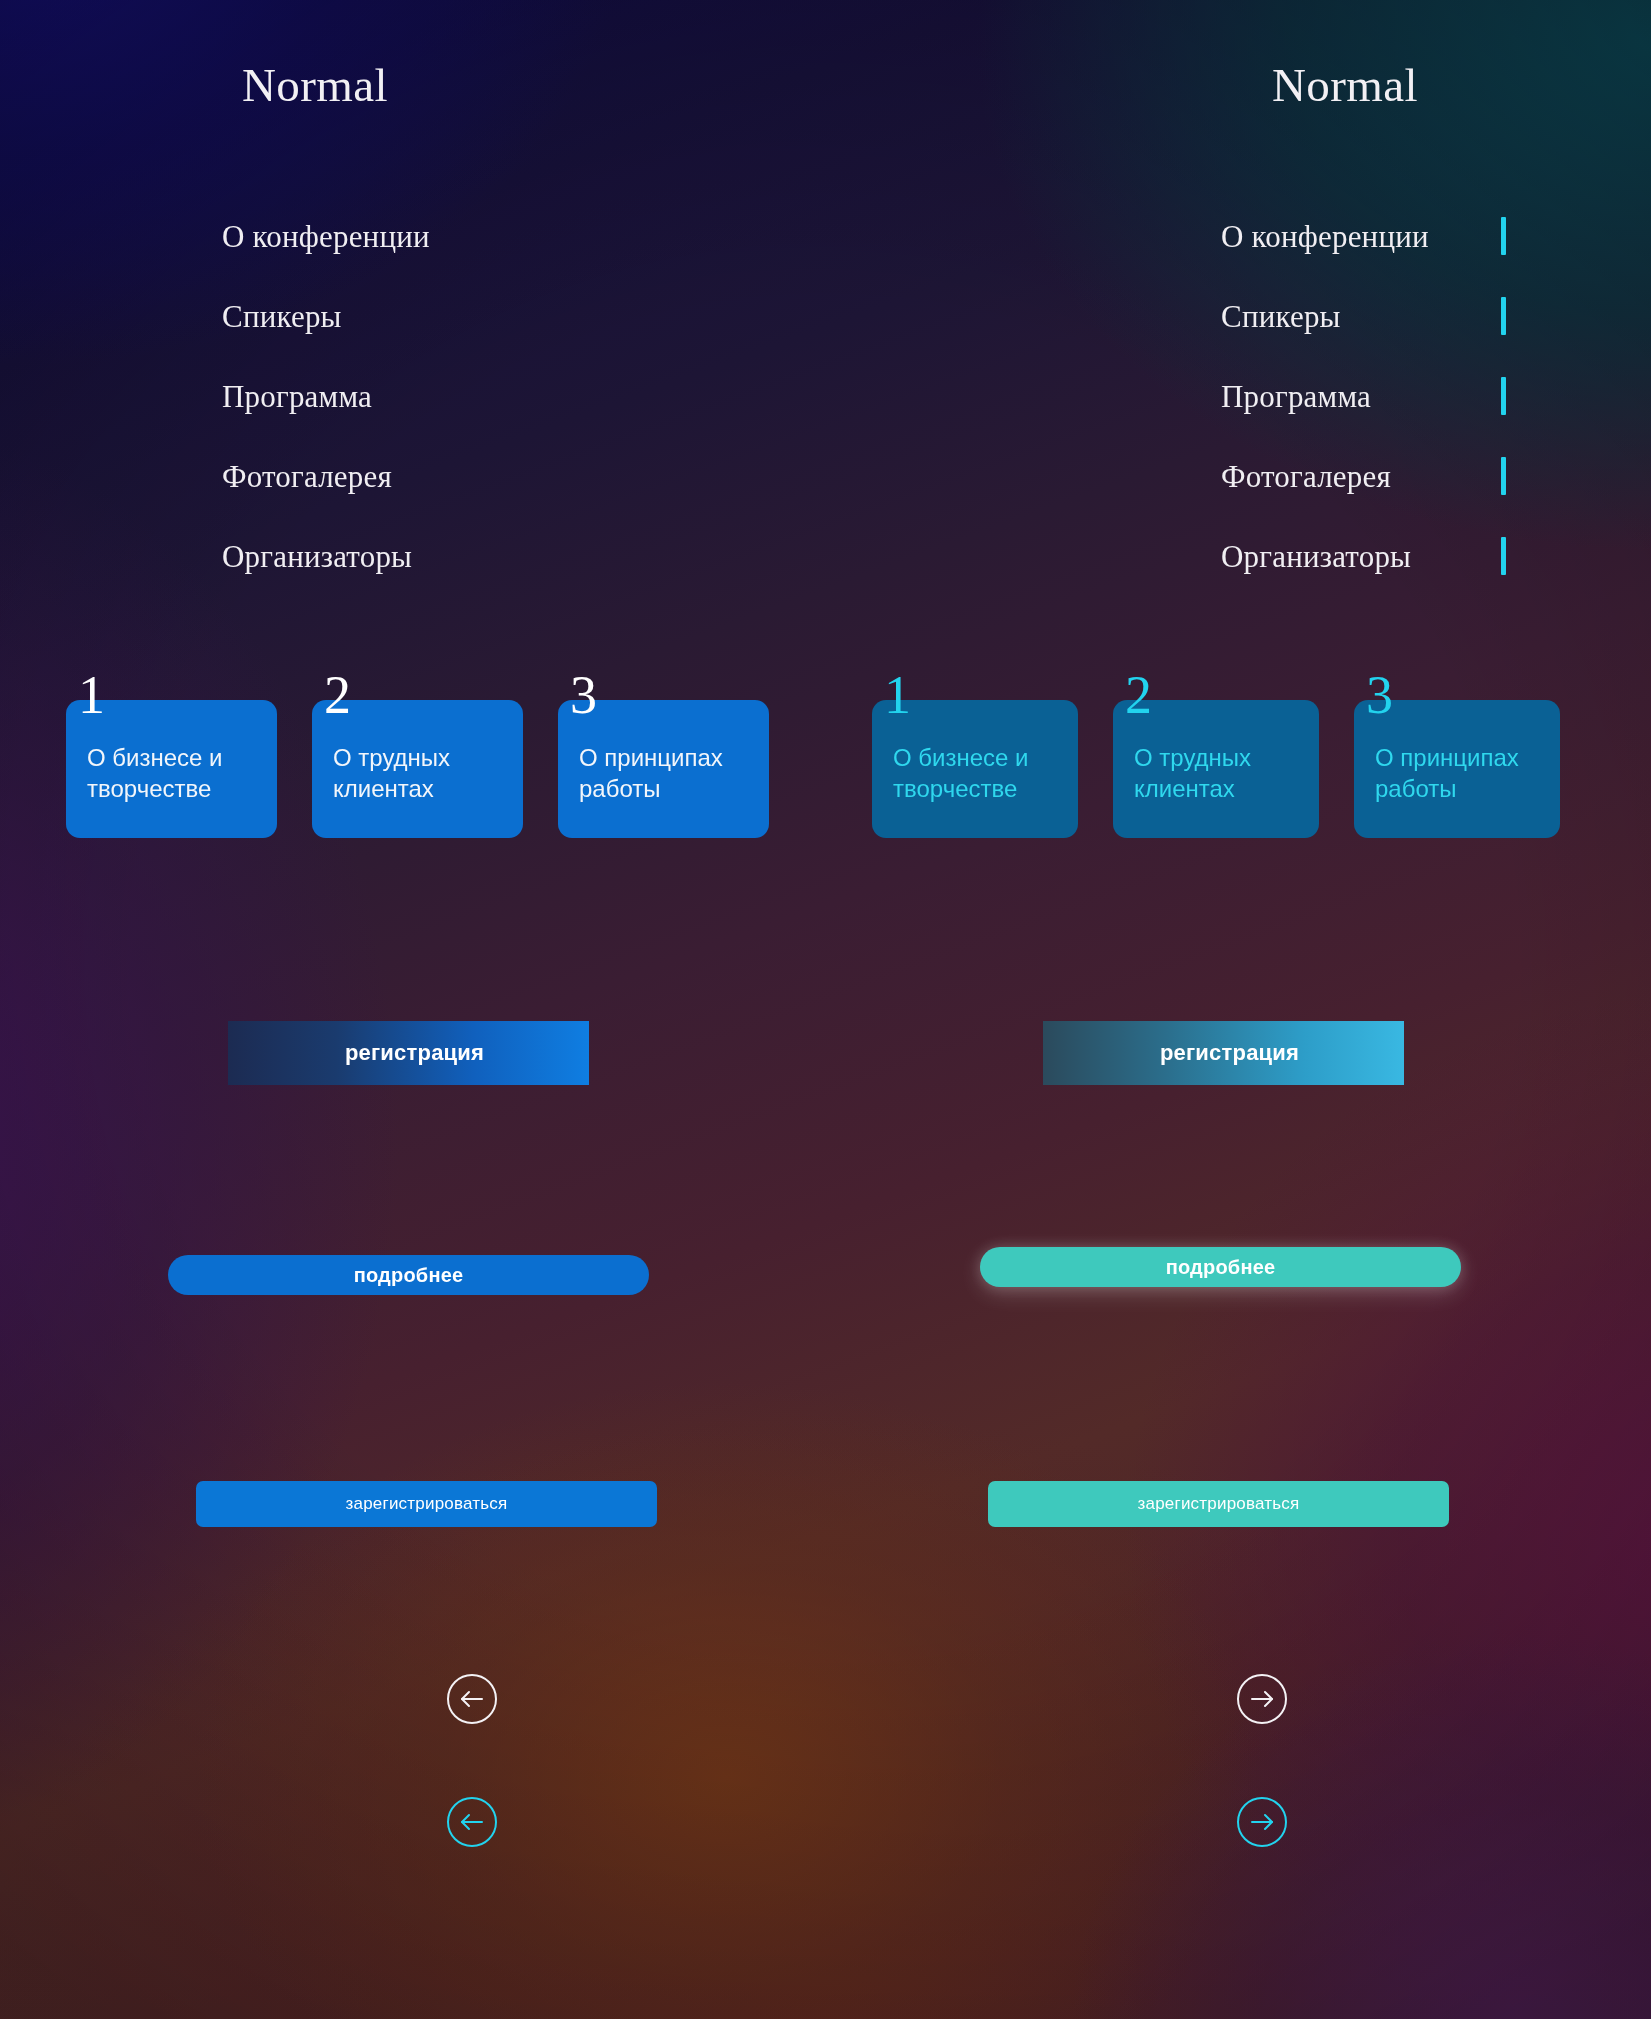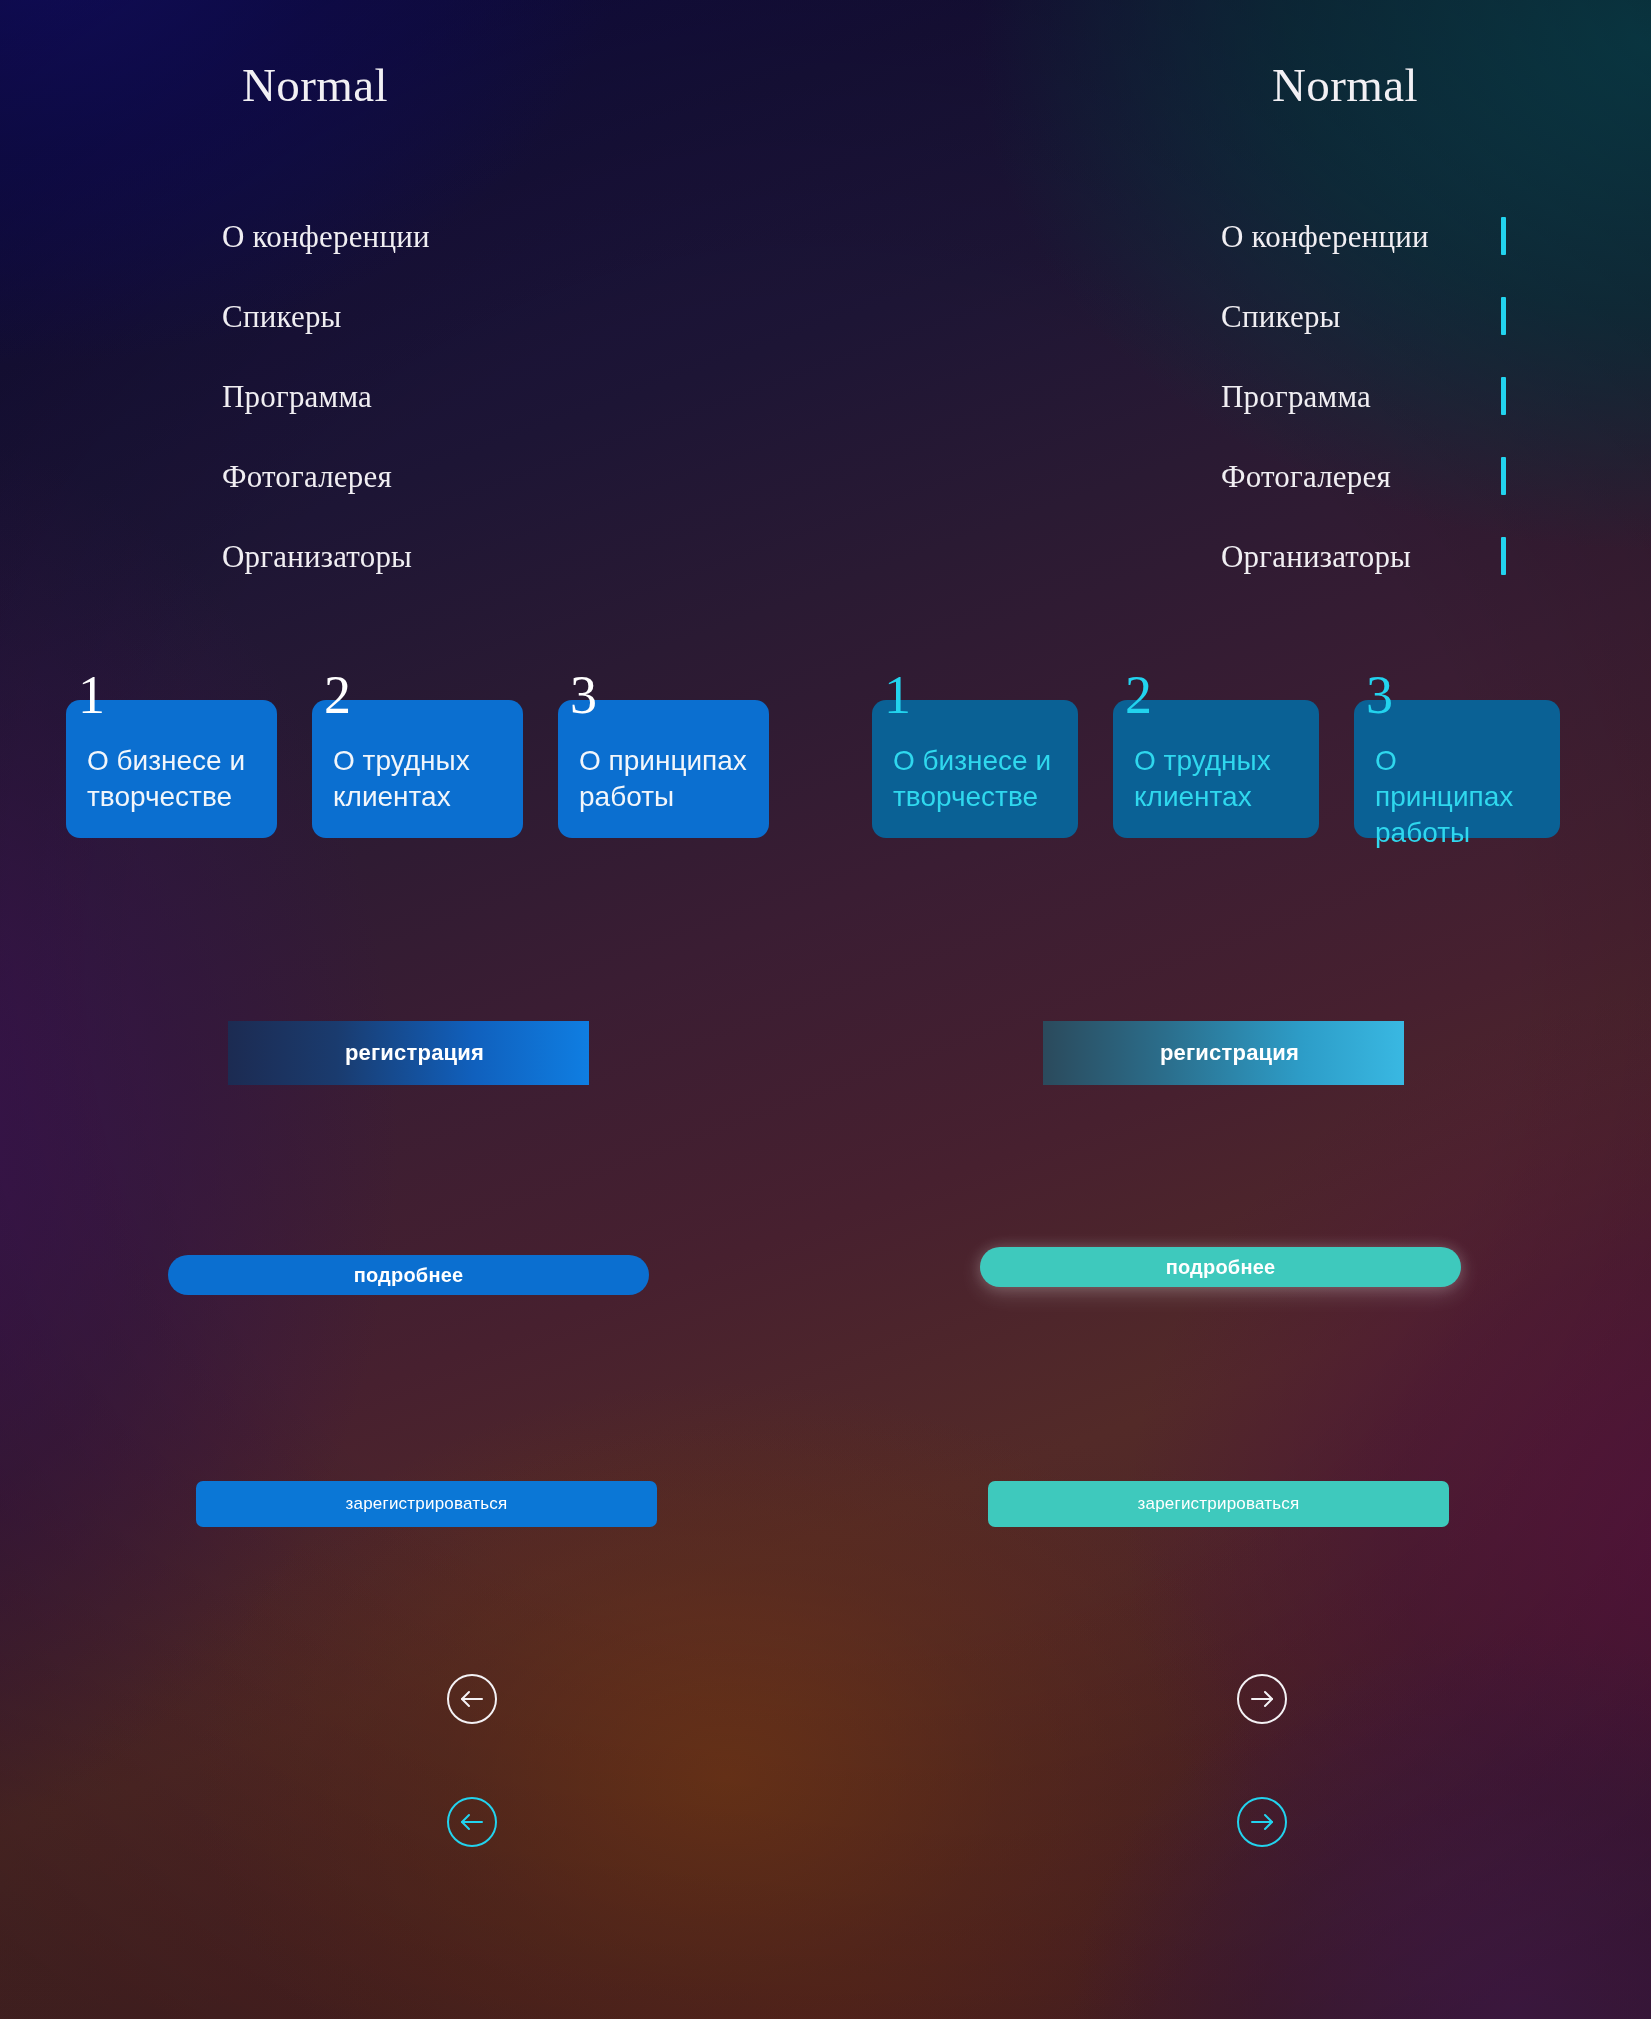--- a/index.html
+++ b/index.html
@@ -135,21 +135,21 @@
     line-height:1;
     font-weight:400;
     z-index:3;
   }
   .card-box {
     position:relative;
     width:211px;
     height:138px;
     border-radius:14px;
     padding:43px 18px 0 21px;
-    font-size:28px;
+    font-size:24px;
     line-height:1.28;
     font-weight:400;
     z-index:2;
   }
   .cards-hover .card-box { width:206px; }
 
   
   .card-normal .card-num { color:#ffffff; }
   .card-normal .card-box { background:#0b6fd0; color:#f2f6fb; }
 

